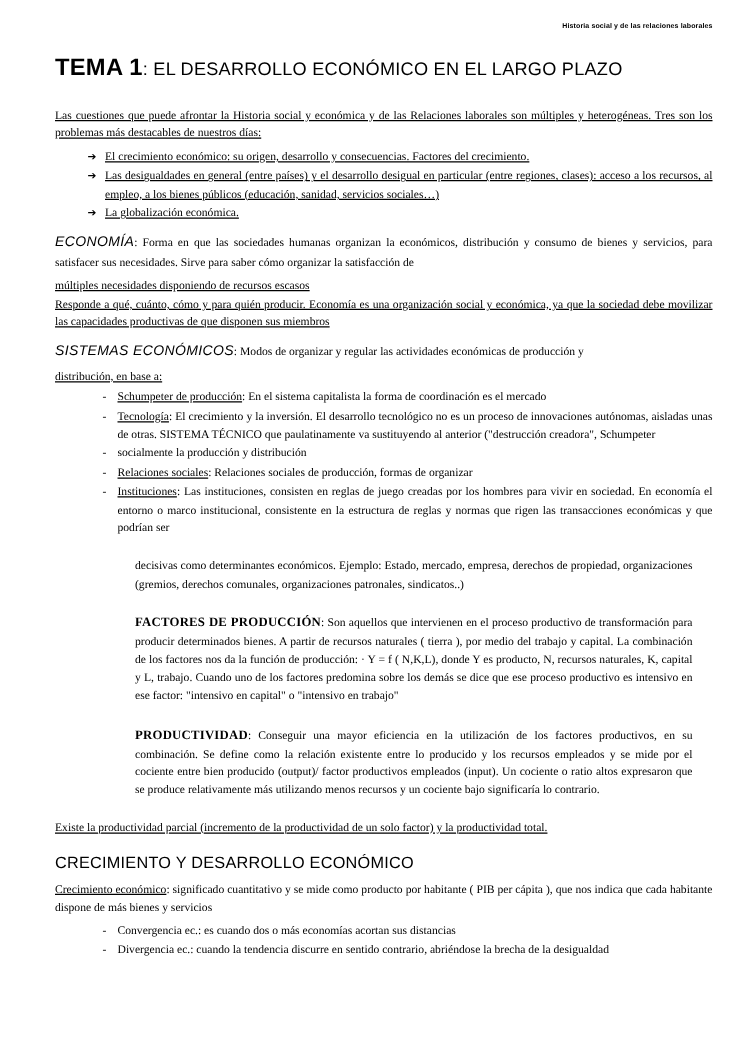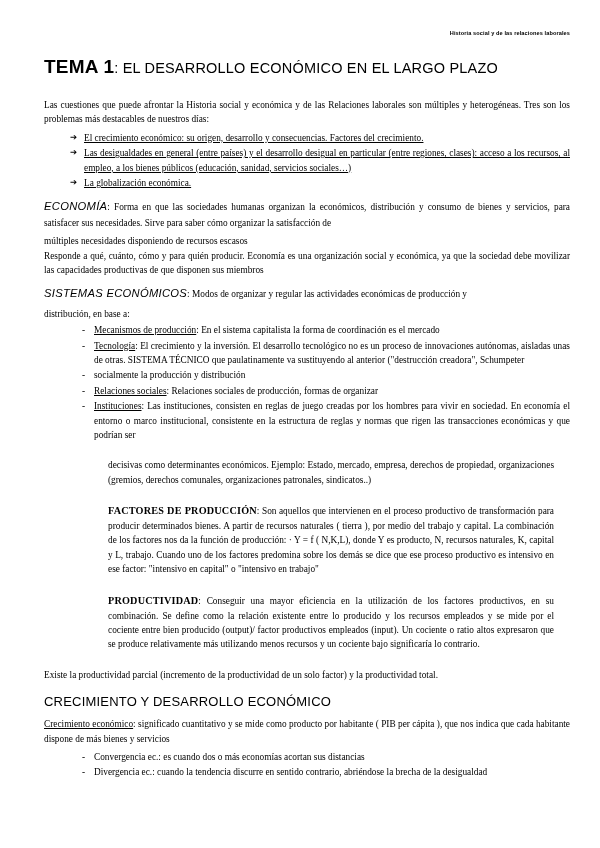--- a/index.html
+++ b/index.html
@@ -12,21 +12,21 @@
     height: 848px;
     font-family: "Liberation Serif", serif;
     color: #000000;
     overflow: hidden;
   }
   .page {
     position: relative;
     width: 600px;
     height: 848px;
     box-sizing: border-box;
-    padding: 30px 30px 10px 44px;
+    padding: 18px 30px 10px 44px;
   }
   .header-note {
     text-align: right;
     font-family: "Liberation Sans", sans-serif;
     font-size: 5.6px;
     font-weight: bold;
     letter-spacing: 0.1px;
     margin: 0 0 20px 0;
     color: #000;
   }
@@ -42,20 +42,21 @@
     font-size: 19px;
   }
   h1.title .rest {
     font-size: 14.5px;
   }
   p.body {
     font-size: 9.3px;
     line-height: 1.55;
     text-align: justify;
     margin: 0 0 4px 0;
+    text-decoration: underline;
   }
   p.tight { margin-bottom: 0; }
   .arrow-list {
     list-style: none;
     margin: 2px 0 6px 0;
     padding: 0 0 0 26px;
     text-decoration: underline;
   }
   .arrow-list li {
     position: relative;
@@ -164,21 +165,21 @@
   </div>
   <p class="body tight">múltiples necesidades disponiendo de recursos escasos</p>
   <p class="body">Responde a qué, cuánto, cómo y para quién producir. Economía es una organización social y económica, ya que la sociedad debe movilizar las capacidades productivas de que disponen sus miembros</p>
 
   <div class="blocksec cont-block">
     <span class="head">SISTEMAS ECONÓMICOS</span><span class="inline-body">: Modos de organizar y regular las actividades económicas de producción y</span>
   </div>
   <p class="body tight">distribución, en base a:</p>
 
   <ul class="dash-list">
-    <li><span class="u">Mecanismos de producción</span><span>: En el sistema capitalista la forma de coordinación es el mercado</span></li>
+    <li><span class="u">Schumpeter de producción</span><span>: En el sistema capitalista la forma de coordinación es el mercado</span></li>
     <li><span class="u">Tecnología</span><span>: El crecimiento y la inversión. El desarrollo tecnológico no es un proceso de innovaciones autónomas, aisladas unas de otras. SISTEMA TÉCNICO que paulatinamente va sustituyendo al anterior ("destrucción creadora", Schumpeter</span></li>
     <li style="list-style:none"><span>socialmente la producción y distribución</span></li>
     <li><span class="u">Relaciones sociales</span><span>: Relaciones sociales de producción, formas de organizar</span></li>
     <li><span class="u">Instituciones</span><span>: Las instituciones, consisten en reglas de juego creadas por los hombres para vivir en sociedad. En economía el entorno o marco institucional, consistente en la estructura de reglas y normas que rigen las transacciones económicas y que podrían ser</span></li>
   </ul>
 
   <div class="indent-block">
     <p>decisivas como determinantes económicos. Ejemplo: Estado, mercado, empresa, derechos de propiedad, organizaciones (gremios, derechos comunales, organizaciones patronales, sindicatos..)</p>
   </div>
 

